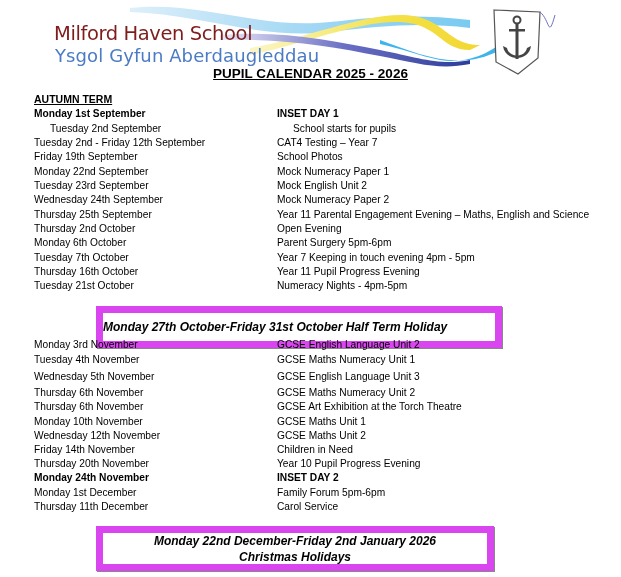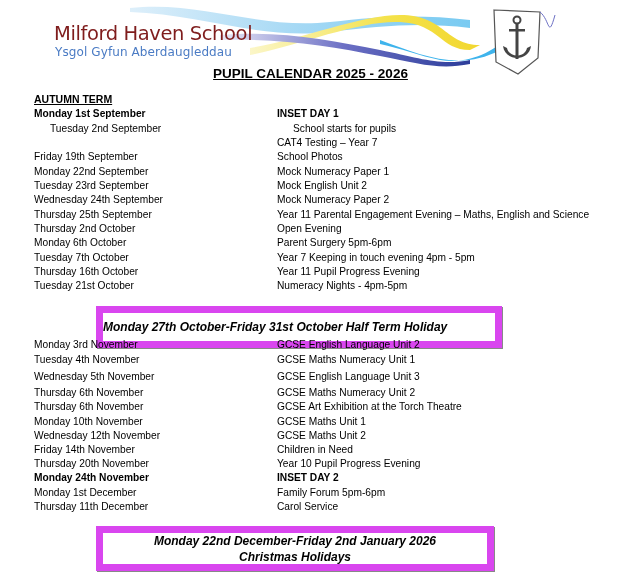--- a/index.html
+++ b/index.html
@@ -1,21 +1,21 @@
 <!DOCTYPE html>
 <html><head>
 <meta charset="utf-8">
 <style>
   html, body { margin: 0; padding: 0; background: #ffffff; }
   body { width: 621px; height: 577px; position: relative; overflow: hidden;
          font-family: "DejaVu Sans", sans-serif; color: #000; }
   .logo { position: absolute; left: 0; top: 0; width: 621px; height: 80px; }
   .logo-title { position: absolute; left: 54px; top: 22px; font-size: 19.5px; color: #7f1d1d;
                 font-family: "DejaVu Sans", sans-serif; letter-spacing: -0.4px; white-space: nowrap; }
-  .logo-sub { position: absolute; left: 55px; top: 45px; font-size: 12px; color: #4a7bc4;
+  .logo-sub { position: absolute; left: 55px; top: 45px; font-size: 18px; color: #4a7bc4;
               font-family: "DejaVu Sans", sans-serif; letter-spacing: 0.1px; white-space: nowrap; }
   .logo svg { position: absolute; left: 0; top: 0; }
   .page-title { position: absolute; left: 0; width: 621px; top: 66px; text-align: center;
                 font-family: "Liberation Sans", sans-serif; font-weight: bold; font-size: 13.5px;
                 text-decoration: underline; }
   .row { position: absolute; left: 0; width: 621px; height: 14px; font-family: "Liberation Sans", sans-serif;
          font-size: 10.2px; line-height: 14px; white-space: nowrap; }
   .row .date { position: absolute; left: 34px; }
   .row .event { position: absolute; left: 277px; }
   .row.bold { font-weight: bold; }
@@ -72,20 +72,21 @@
 <div id="part1">
     <div class="row bold" style="top: 107px;">
       <span class="date">Monday 1st September</span>
       <span class="event">INSET DAY 1</span>
     </div>
     <div class="row" style="top: 122px; margin-left: 16px;">
       <span class="date">Tuesday 2nd September</span>
       <span class="event">School starts for pupils</span>
     </div>
     <div class="row" style="top: 136px;">
+      <span class="date">Tuesday 2nd - Friday 12th September</span>
       <span class="event">CAT4 Testing – Year 7</span>
     </div>
     <div class="row" style="top: 150px;">
       <span class="date">Friday 19th September</span>
       <span class="event">School Photos</span>
     </div>
     <div class="row" style="top: 165px;">
       <span class="date">Monday 22nd September</span>
       <span class="event">Mock Numeracy Paper 1</span>
     </div>

